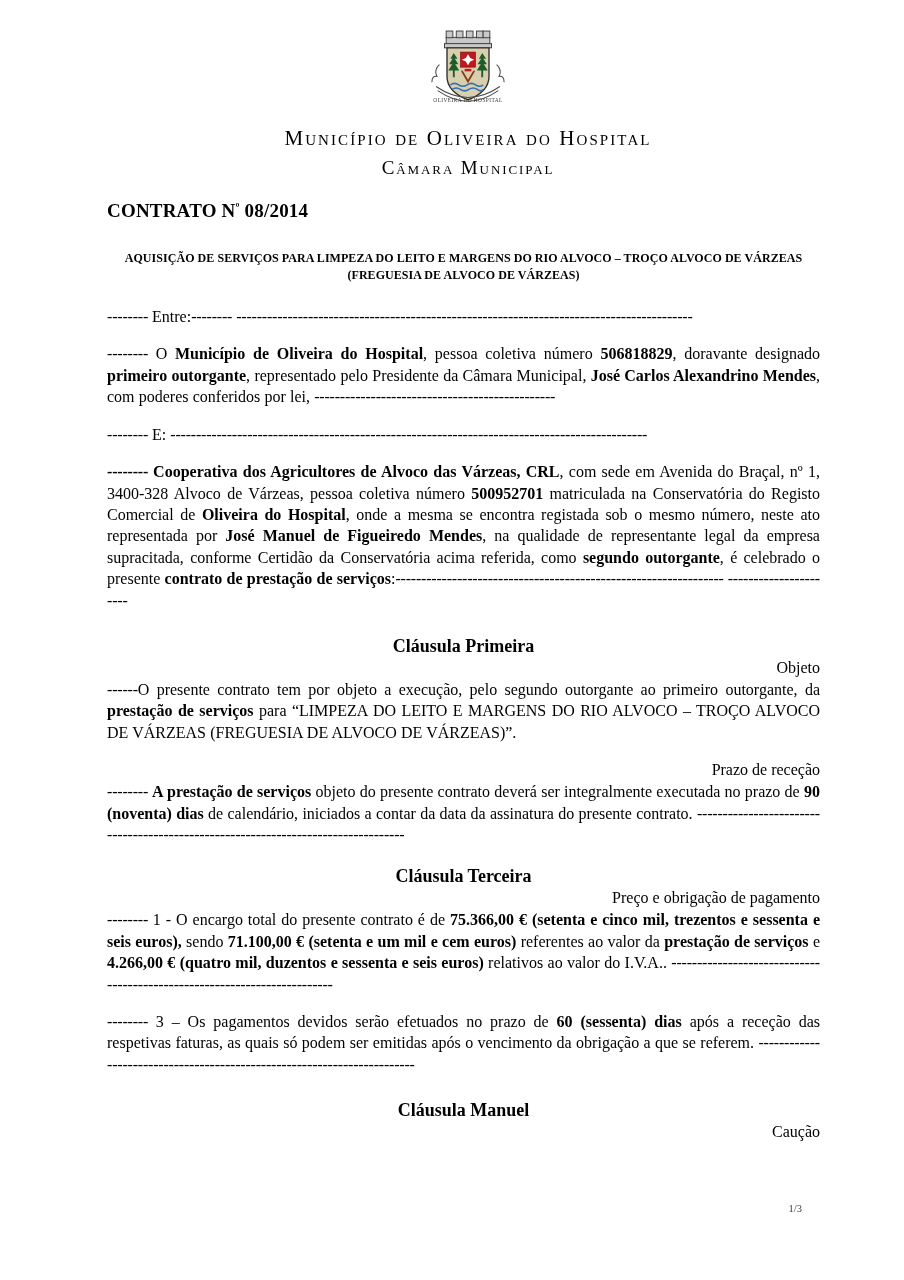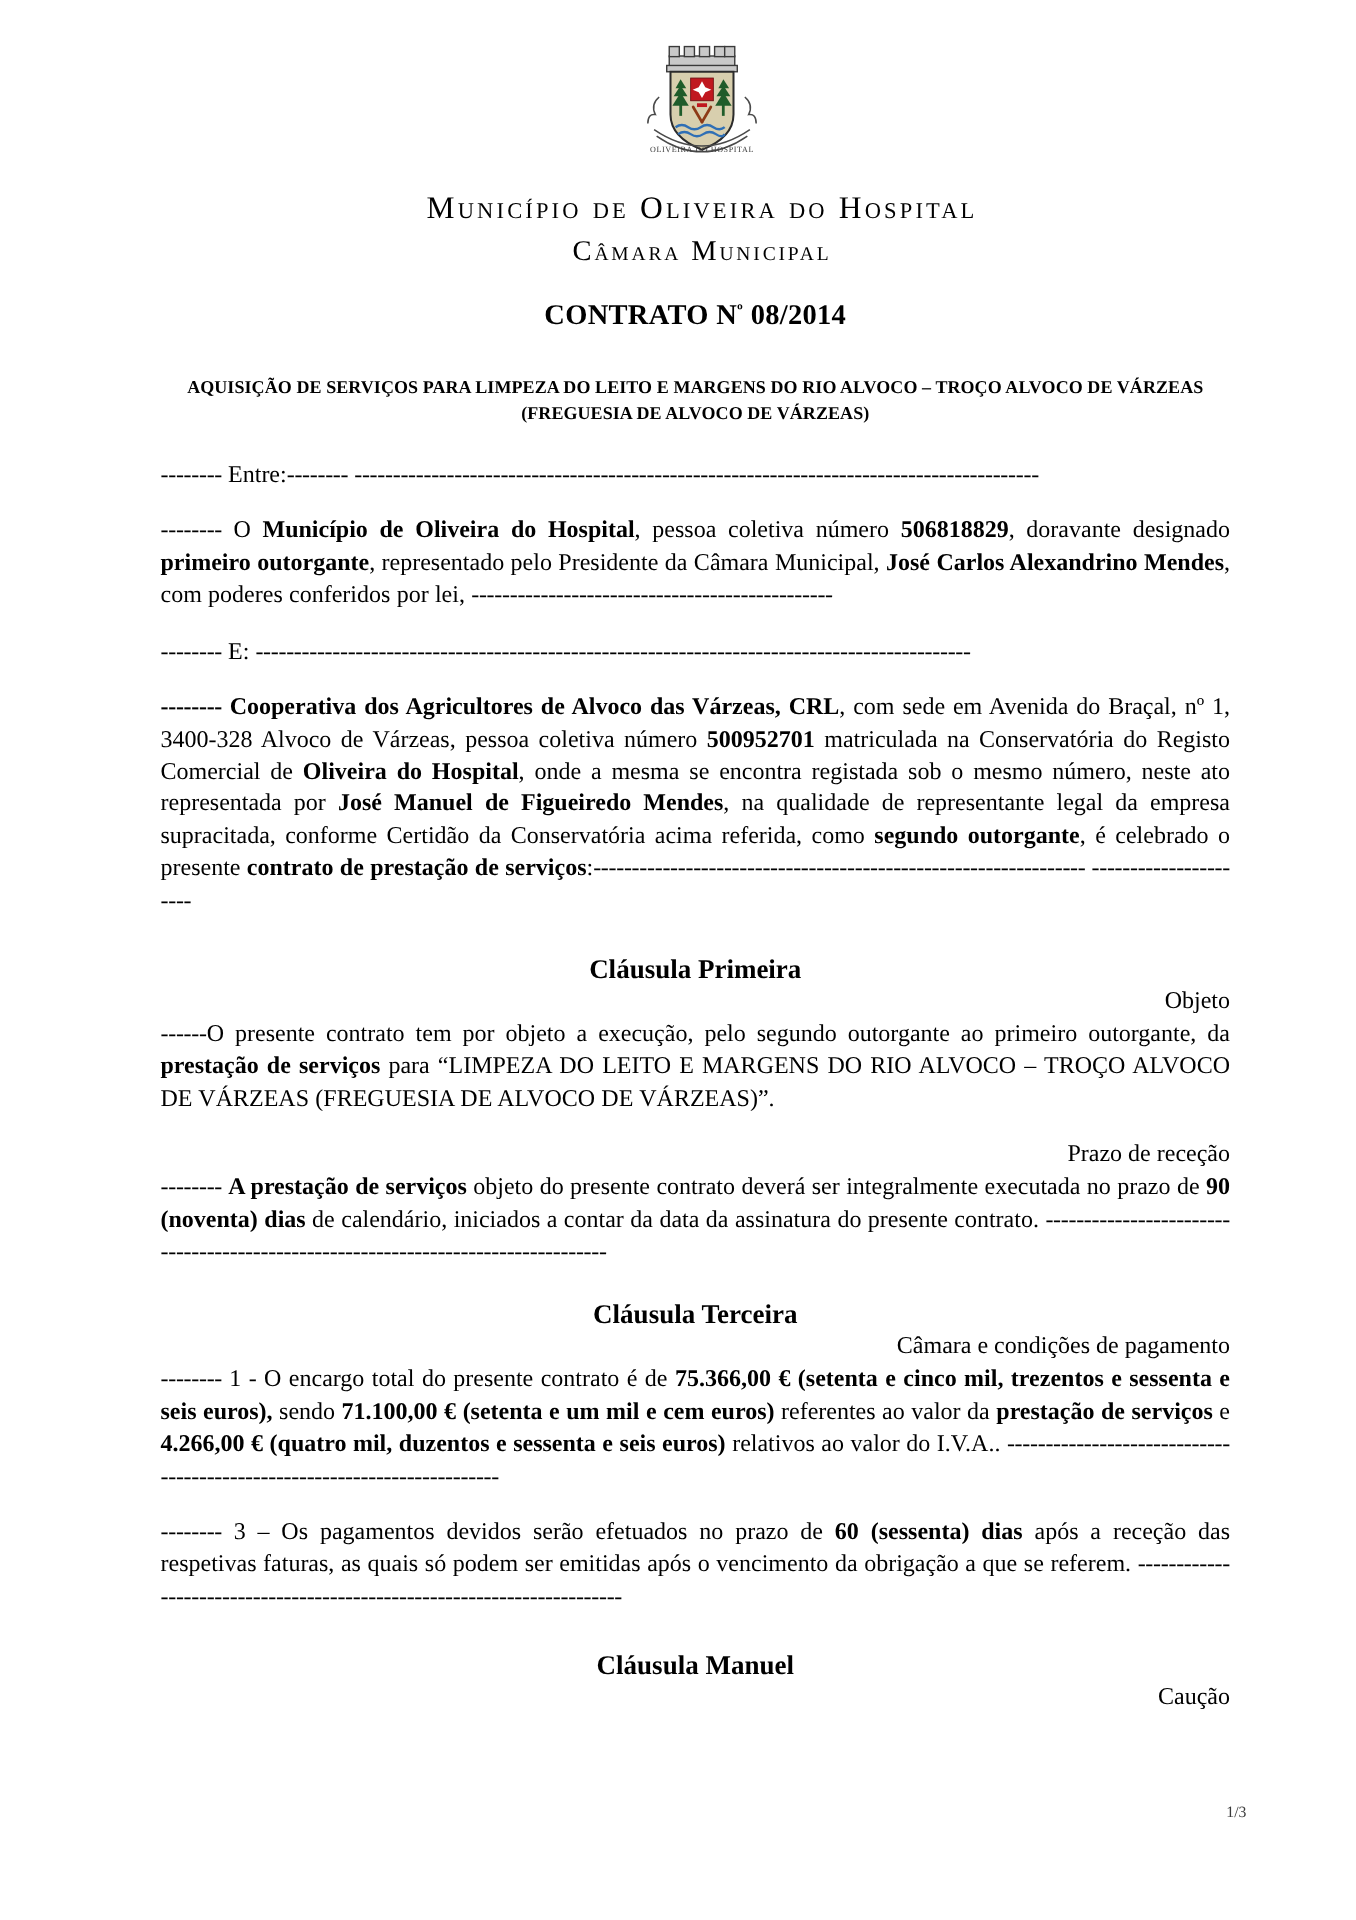--- a/index.html
+++ b/index.html
@@ -49,21 +49,21 @@
 
   
   .doc-body {
     position: absolute;
     left: 107px;
     top: 200px;
     width: 713px;
   }
 
   .contract-no {
-    text-align: center;
+    text-align: left;
     font-weight: bold;
     font-size: 19px;
     letter-spacing: .2px;
   }
   .contract-no sup {
     font-size: .62em;
     vertical-align: .48em;
     line-height: 0;
   }
 
@@ -99,21 +99,21 @@
     text-align: right;
     font-weight: normal;
     font-size: 16px;
     line-height: 22px;
   }
   .gap-before { margin-top: 20px; }
   .gap-before-lg { margin-top: 24px; }
 
   .page-footer {
     position: absolute;
-    left: 118px;
+    left: 89px;
     top: 1203px;
     width: 713px;
     text-align: right;
     font-size: 10.5px;
     color: #3a3a3a;
   }
 </style>
 </head>
 <body>
 
@@ -190,21 +190,21 @@
     <p class="para"><b class="dashline">-------- </b><b>Cooperativa dos Agricultores de Alvoco das Várzeas, CRL</b><span>, com sede em Avenida do Braçal, nº 1, 3400-328 Alvoco de Várzeas, pessoa coletiva número </span><b>500952701</b><span> matriculada na Conservatória do Registo Comercial de </span><b>Oliveira do Hospital</b><span>, onde a mesma se encontra registada sob o mesmo número, neste ato representada por </span><b>José Manuel de Figueiredo Mendes</b><span>, na qualidade de representante legal da empresa supracitada, conforme Certidão da Conservatória acima referida, como </span><b>segundo outorgante</b><span>, é celebrado o presente </span><b>contrato de prestação de serviços</b><span>:</span><span class="dashline">---------------------------------------------------------------- ----------------------</span></p>
 
     <div class="clause-head gap-before-lg">Cláusula Primeira</div>
     <div class="clause-sub">Objeto</div>
     <p class="para"><span class="dashline">------</span><span>O presente contrato tem por objeto a execução, pelo segundo outorgante ao primeiro outorgante, da </span><b>prestação de serviços</b><span> para “LIMPEZA DO LEITO E MARGENS DO RIO ALVOCO – TROÇO ALVOCO DE VÁRZEAS (FREGUESIA DE ALVOCO DE VÁRZEAS)”.</span></p>
 
     <div class="clause-sub">Prazo de receção</div>
     <p class="para"><span class="dashline">-------- </span><b>A </b><b>prestação de serviços</b><span> objeto do presente contrato deverá ser integralmente executada no prazo de </span><b>90 (noventa) dias</b><span> de calendário, iniciados a contar da data da assinatura do presente contrato. </span><span class="dashline">----------------------------------------------------------------------------------</span></p>
 
     <div class="clause-head gap-before">Cláusula Terceira</div>
-    <div class="clause-sub">Câmara e condições de pagamento</div>
+    <div class="clause-sub">Preço e obrigação de pagamento</div>
     <p class="para"><span class="dashline">-------- </span><span>1 - O encargo total do presente contrato é de </span><b>75.366,00 € (setenta e cinco mil, trezentos e sessenta e seis euros),</b><span> sendo </span><b>71.100,00 € (setenta e um mil e cem euros)</b><span> referentes ao valor da </span><b>prestação de serviços</b><span> e </span><b>4.266,00 € (quatro mil, duzentos e sessenta e seis euros)</b><span> relativos ao valor do I.V.A.. </span><span class="dashline">-------------------------------------------------------------------------</span></p>
 
     <p class="para"><span class="dashline">-------- </span><span>3 – Os pagamentos devidos serão efetuados no prazo de </span><b>60 (sessenta) dias</b><span> após a receção das respetivas faturas, as quais só podem ser emitidas após o vencimento da obrigação a que se referem. </span><span class="dashline">------------------------------------------------------------------------</span></p>
 
     <div class="clause-head gap-before-lg">Cláusula Manuel</div>
     <div class="clause-sub">Caução</div>
 
   </div>
 
   <div class="page-footer">1/3</div>

